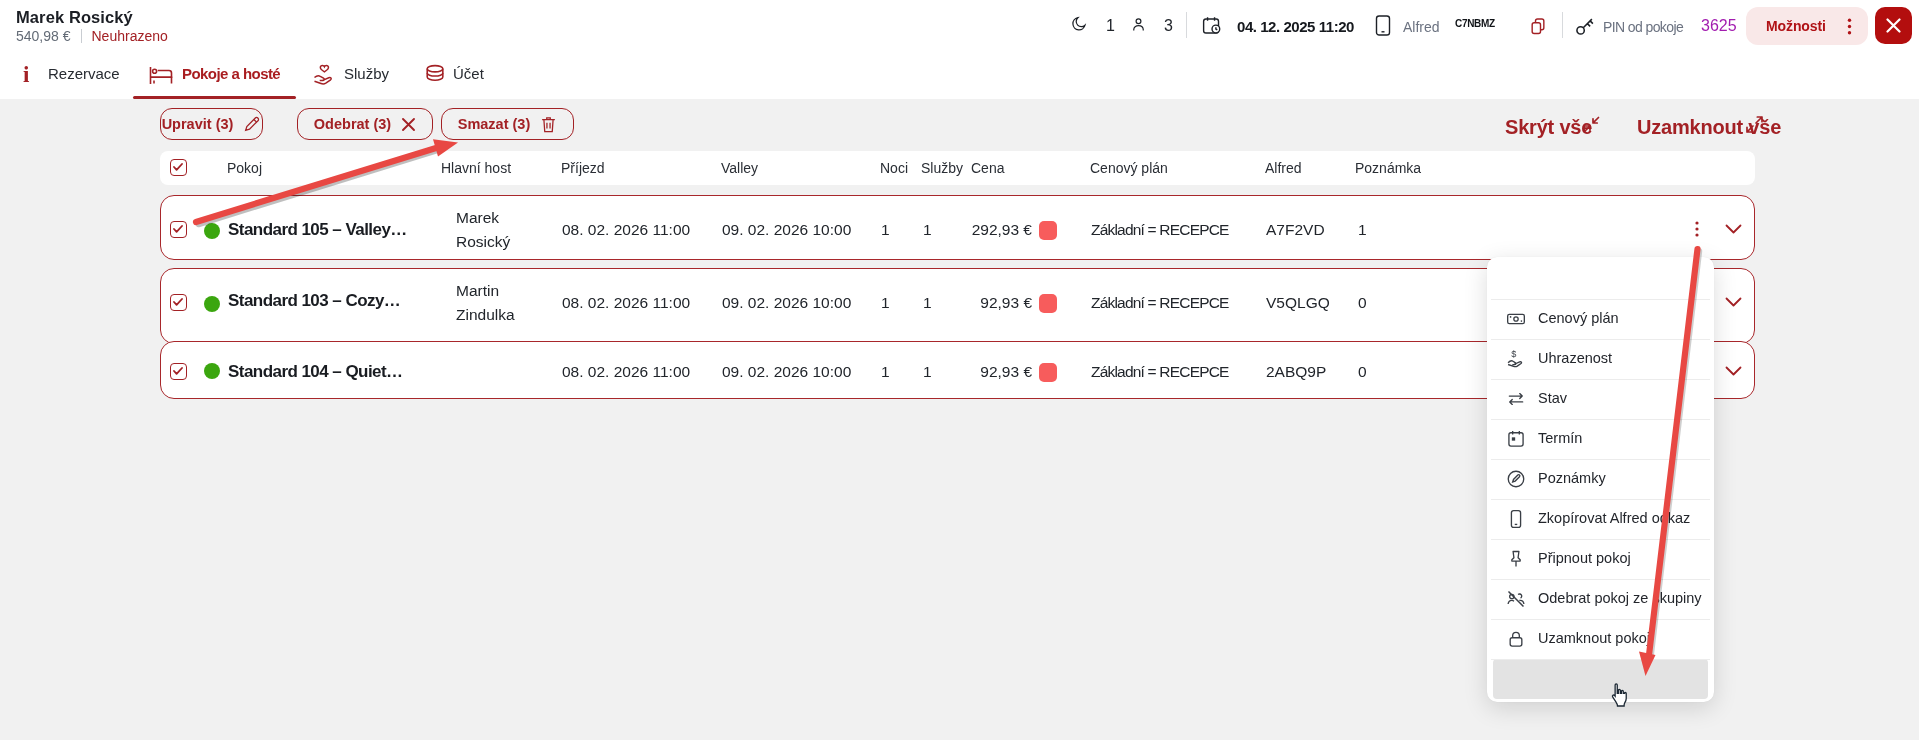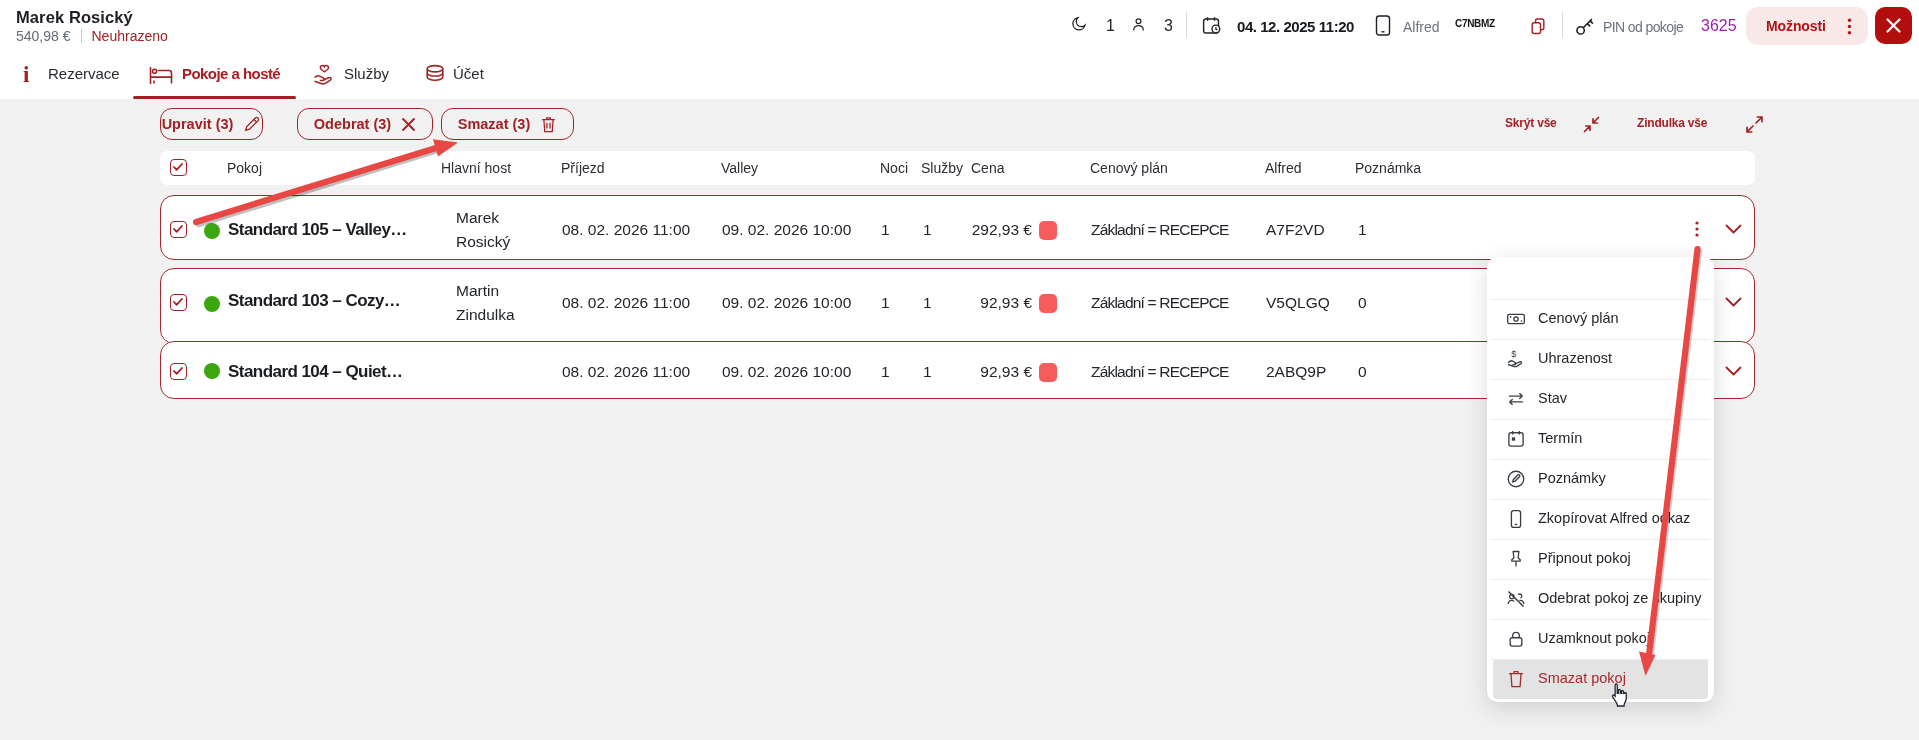--- a/index.html
+++ b/index.html
@@ -23,21 +23,21 @@
   .xbtn{left:1875px;top:7px;width:37px;height:37px;border-radius:10px;background:#b30e0e;}
   
   .tab{top:65px;font-size:15px;color:#272b31;font-weight:500;letter-spacing:0;}
   .tabsel{color:#a91d20;font-weight:700;letter-spacing:-0.55px !important;}
   .tabline{left:133px;top:96px;width:163px;height:3px;background:#a32125;border-radius:2px;}
   
   .main{left:0;top:99px;width:1919px;height:641px;background:#f1f1f1;}
   .btn{top:9px;height:32px;border:1.6px solid #a32125;border-radius:12px;color:#a32125;font-size:14.5px;font-weight:700;display:flex;align-items:center;justify-content:center;gap:10px;box-sizing:border-box;}
   .search{left:763px;top:9px;width:392px;height:33px;background:#fff;border:1px solid #e4e4e4;border-radius:12px;box-sizing:border-box;}
   .search .ph{position:absolute;left:16px;top:8px;font-size:15px;color:#b7bcc4;}
-  .linkbtn{top:17px;font-size:12px;font-weight:700;color:#a32125;letter-spacing:-0.2px;}
+  .linkbtn{top:17px;font-size:20px;font-weight:700;color:#a32125;letter-spacing:-0.2px;}
   
   .thead{left:160px;top:52px;width:1595px;height:34px;background:#fff;border-radius:8px;}
   .th{position:absolute;top:9px;font-size:14px;color:#2a2e35;}
   .row{left:160px;width:1595px;background:#fff;border:1.5px solid #a8272b;border-radius:14px;box-sizing:border-box;}
   .cell{position:absolute;font-size:15.5px;color:#21252b;}
   .roomname{font-size:17px;font-weight:700;color:#191c21;letter-spacing:-0.55px;}
   .cbx{position:absolute;width:17px;height:17px;border:1.6px solid #a32125;border-radius:4px;box-sizing:border-box;background:#fff;}
   .dot{position:absolute;width:16px;height:16px;border-radius:50%;background:#3ba60f;}
   .badge{position:absolute;width:18px;height:19px;border-radius:5px;background:#f75c5c;}
   
@@ -163,21 +163,21 @@
         </svg>
     </div>
 
 
     <div class="abs linkbtn" style="left:1505px;">Skrýt vše</div>
     <div class="abs" style="left:1583px;top:17px;">
       <svg width="17" height="17" viewBox="0 0 17 17" fill="none" stroke="#a32125" stroke-width="1.7" stroke-linecap="round" stroke-linejoin="round">
           <path d="M15.5 1.5l-5.2 5.2M10 2.8v4.2h4.2M1.5 15.5l5.2-5.2M7 14.2V10H2.8"></path>
         </svg>
     </div>
-    <div class="abs linkbtn" style="left:1637px;">Zindulka vše</div>
+    <div class="abs linkbtn" style="left:1637px;">Uzamknout vše</div>
     <div class="abs" style="left:1745px;top:16px;">
       <svg width="19" height="19" viewBox="0 0 19 19" fill="none" stroke="#a32125" stroke-width="1.7" stroke-linecap="round" stroke-linejoin="round">
           <path d="M11 8l6-6M12.3 2H17v4.7M8 11l-6 6M6.7 17H2v-4.7"></path>
         </svg>
     </div>
 
     <div class="abs thead">
       <div class="cbx" style="left:10px;top:8px;">
         <svg style="position:absolute;left:2px;top:3px;" width="10" height="8" viewBox="0 0 10 8" fill="none" stroke="#a32125" stroke-width="1.8" stroke-linecap="round" stroke-linejoin="round">
             <path d="M1 4l2.6 2.8L9 1"></path>
@@ -350,26 +350,20 @@
     </div>
     <div class="msep" style="top:362px;"></div>
     <div class="mi" style="top:362px;">
       <svg class="ic" viewBox="0 0 24 24" fill="none" stroke="#3a3f46" stroke-width="1.6">
           <rect x="5" y="10.5" width="14" height="10" rx="2.4"></rect>
           <path d="M8 10.5V8a4 4 0 0 1 8 0v2.5"></path>
         </svg>
       <span class="t">Uzamknout pokoj</span>
     </div>
     <div class="msep" style="top:402px;"></div>
-    <div class="mi" style="top:402px;">
-      <svg class="ic" viewBox="0 0 24 26" fill="none" stroke="#a8292c" stroke-width="1.7">
-          <path d="M3 6h18M9.5 6V3.5h5V6M5.5 6l1.2 17h10.6L18.5 6"></path>
-        </svg>
-      <span class="t" style="color:#a8292c;">Smazat pokoj</span>
-    </div>
   </div>
 
   <svg class="abs" style="left:0;top:0;pointer-events:none;" width="1919" height="740" viewBox="0 0 1919 740" fill="none">
     <path d="M198.5 224.5L437 150.5" stroke="#00000040" stroke-width="5.5" stroke-linecap="round"></path>
     <path d="M196 222L436 148" stroke="#e84843" stroke-width="6.2" stroke-linecap="round"></path>
     <path d="M458 142.5L433 139.3 438 156.5z" fill="#e84843"></path>
     <path d="M1699.5 251l-48.5 406" stroke="#00000030" stroke-width="5.5" stroke-linecap="round"></path>
     <path d="M1697.5 249l-48.5 406" stroke="#e84843" stroke-width="6.2" stroke-linecap="round"></path>
     <path d="M1645.5 676L1639 651.5 1655.5 655z" fill="#e84843"></path>
 

